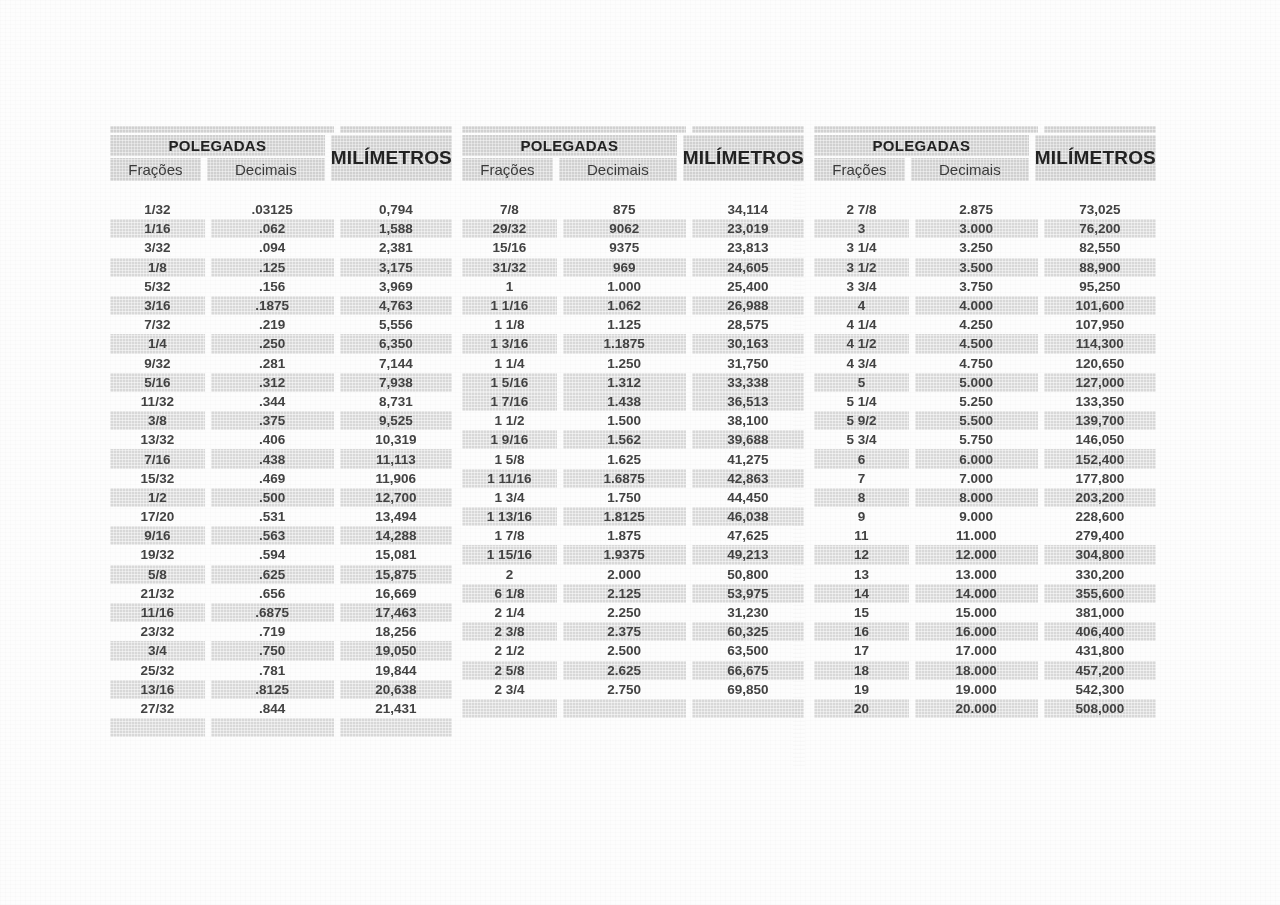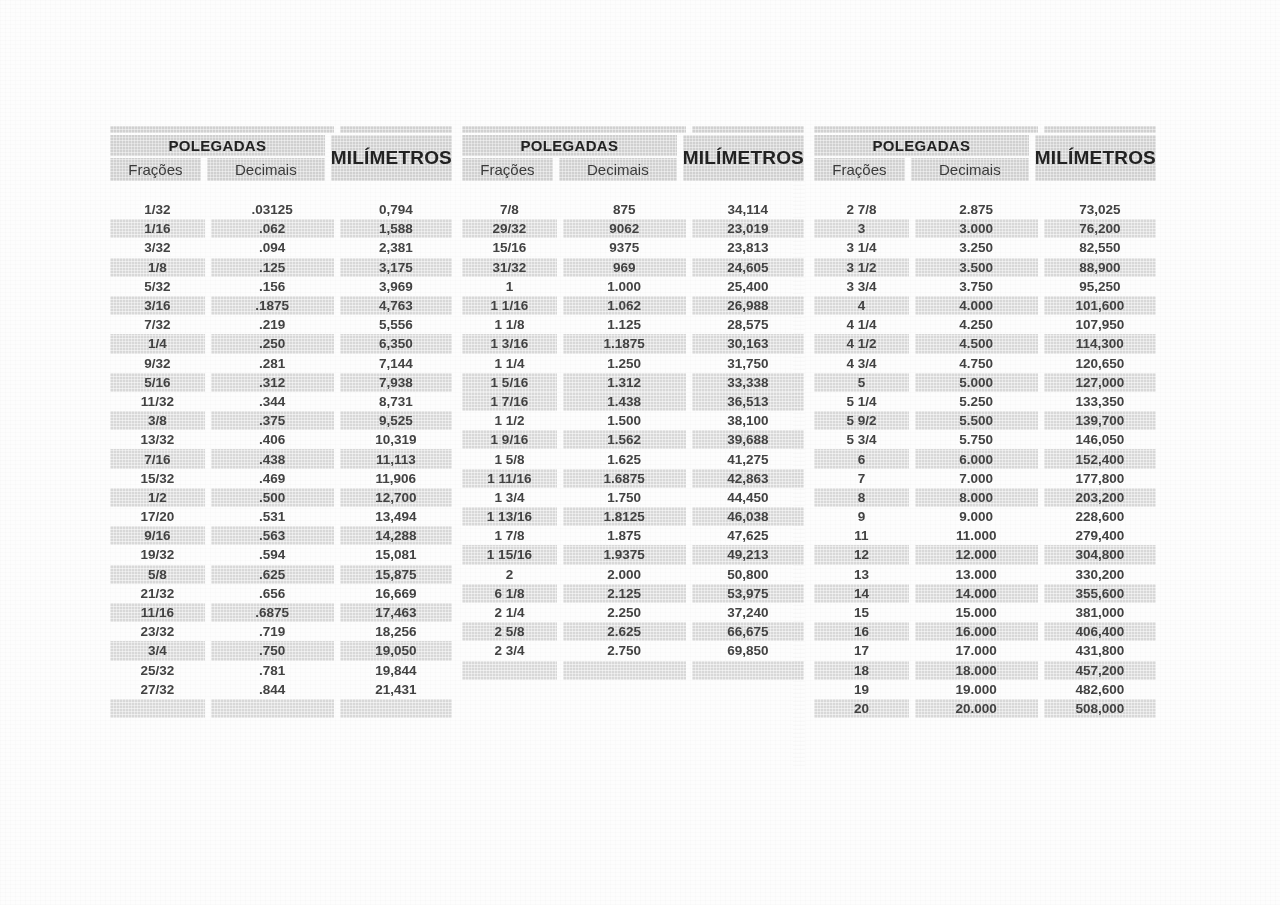--- a/index.html
+++ b/index.html
@@ -236,20 +236,25 @@
           <div class="g row shaded">
             <div class="cell">3/4</div>
             <div class="cell">.750</div>
             <div class="cell">19,050</div>
           </div>
           <div class="g row">
             <div class="cell">25/32</div>
             <div class="cell">.781</div>
             <div class="cell">19,844</div>
           </div>
+          <div class="g row shaded">
+            <div class="cell">13/16</div>
+            <div class="cell">.8125</div>
+            <div class="cell">20,638</div>
+          </div>
           <div class="g row">
             <div class="cell">27/32</div>
             <div class="cell">.844</div>
             <div class="cell">21,431</div>
           </div>
           <div class="g row shaded">
             <div class="cell"></div>
             <div class="cell"></div>
             <div class="cell"></div>
           </div>
@@ -369,21 +374,31 @@
             <div class="cell">50,800</div>
           </div>
           <div class="g row shaded">
             <div class="cell">6 1/8</div>
             <div class="cell">2.125</div>
             <div class="cell">53,975</div>
           </div>
           <div class="g row">
             <div class="cell">2 1/4</div>
             <div class="cell">2.250</div>
-            <div class="cell">37,240</div>
+            <div class="cell">31,230</div>
+          </div>
+          <div class="g row shaded">
+            <div class="cell">2 3/8</div>
+            <div class="cell">2.375</div>
+            <div class="cell">60,325</div>
+          </div>
+          <div class="g row">
+            <div class="cell">2 1/2</div>
+            <div class="cell">2.500</div>
+            <div class="cell">63,500</div>
           </div>
           <div class="g row shaded">
             <div class="cell">2 5/8</div>
             <div class="cell">2.625</div>
             <div class="cell">66,675</div>
           </div>
           <div class="g row">
             <div class="cell">2 3/4</div>
             <div class="cell">2.750</div>
             <div class="cell">69,850</div>
@@ -529,21 +544,21 @@
             <div class="cell">431,800</div>
           </div>
           <div class="g row shaded">
             <div class="cell">18</div>
             <div class="cell">18.000</div>
             <div class="cell">457,200</div>
           </div>
           <div class="g row">
             <div class="cell">19</div>
             <div class="cell">19.000</div>
-            <div class="cell">482,600</div>
+            <div class="cell">542,300</div>
           </div>
           <div class="g row shaded">
             <div class="cell">20</div>
             <div class="cell">20.000</div>
             <div class="cell">508,000</div>
           </div>
         </div>
     </div>
 
   </div>

